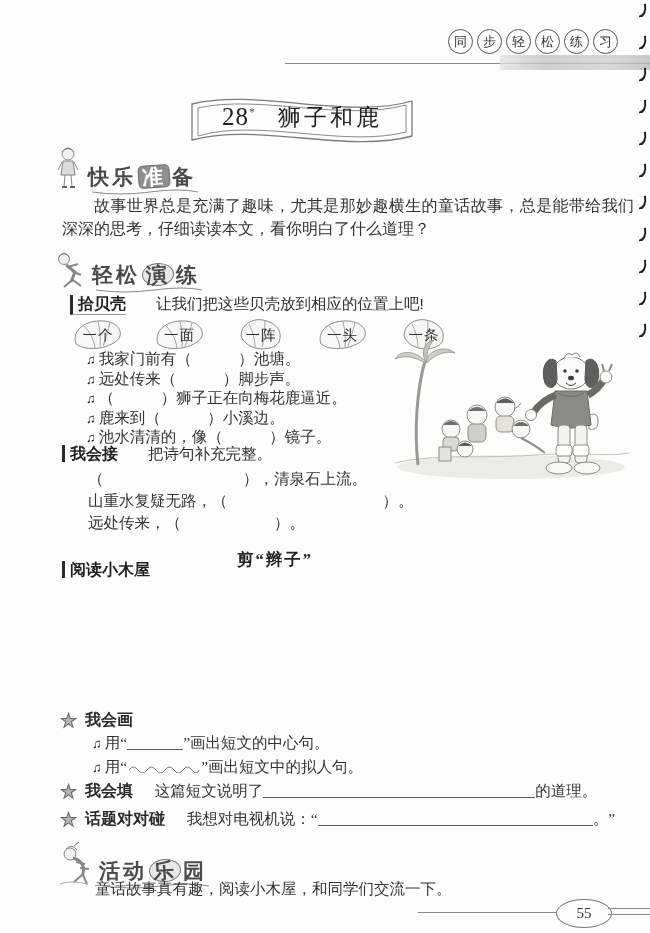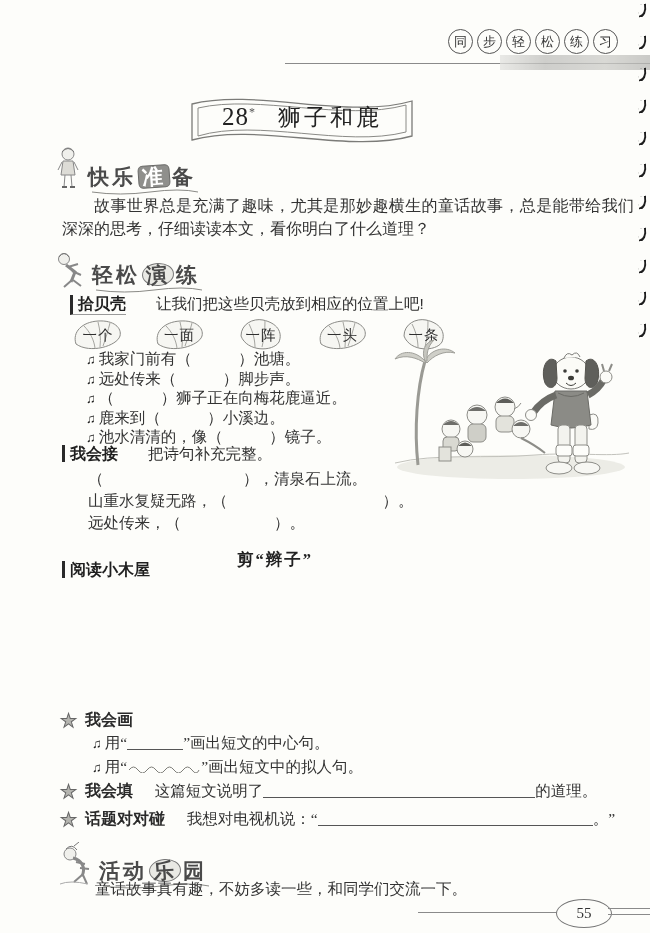--- a/index.html
+++ b/index.html
@@ -309,19 +309,19 @@
       <path d="M24,33 l-8,7 M25,33 l4,9" stroke="#888" fill="none" stroke-width="2"></path>
       <path d="M2,42 Q12,38 30,42" stroke="#aaa" fill="none"></path>
     </svg>
     <div class="sec-title">
       <span>活动</span><span class="boxed" style="border-radius:50%;">乐</span><span>园</span>
       <svg class="sec-underline" width="110" height="7">
         <path d="M2,4 Q30,8 60,4 T108,4" stroke="#8a8a86" fill="none"></path>
       </svg>
     </div>
   </div>
-  <p class="para activity-para">童话故事真有趣，不妨多读一些，和同学们交流一下。</p>
+  <p class="para activity-para">童话故事真有趣，阅读小木屋，和同学们交流一下。</p>
 
   <div class="footer-line"></div>
   <div class="page-oval">55</div>
   <div class="footer-dbl"></div>
 
 </div>
 
 </body></html>

